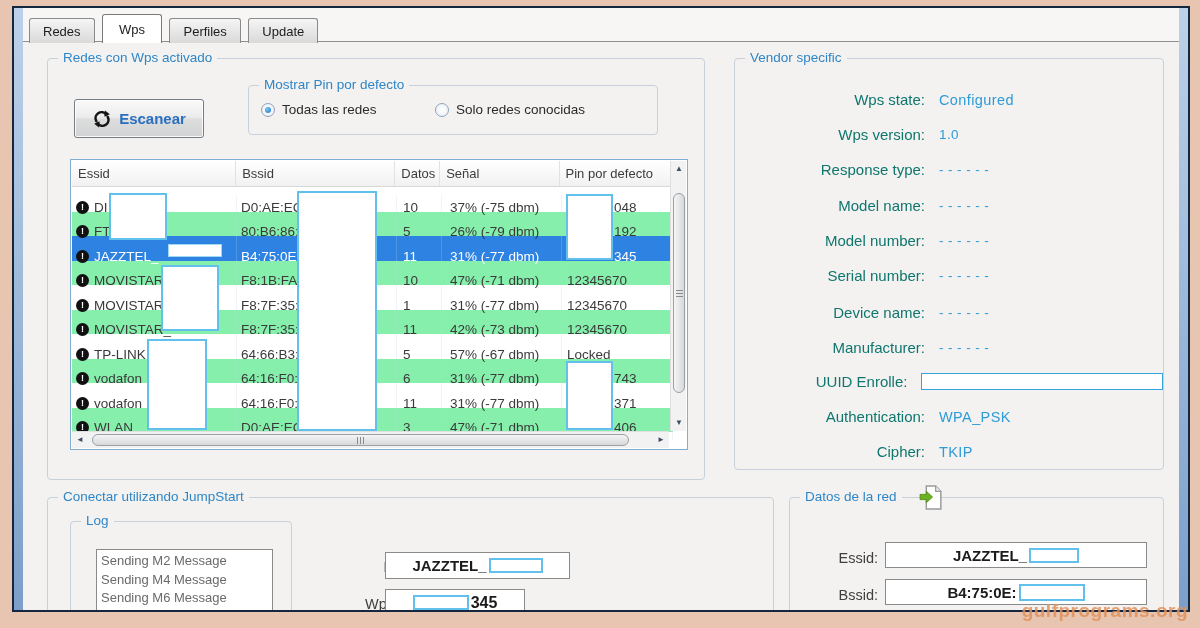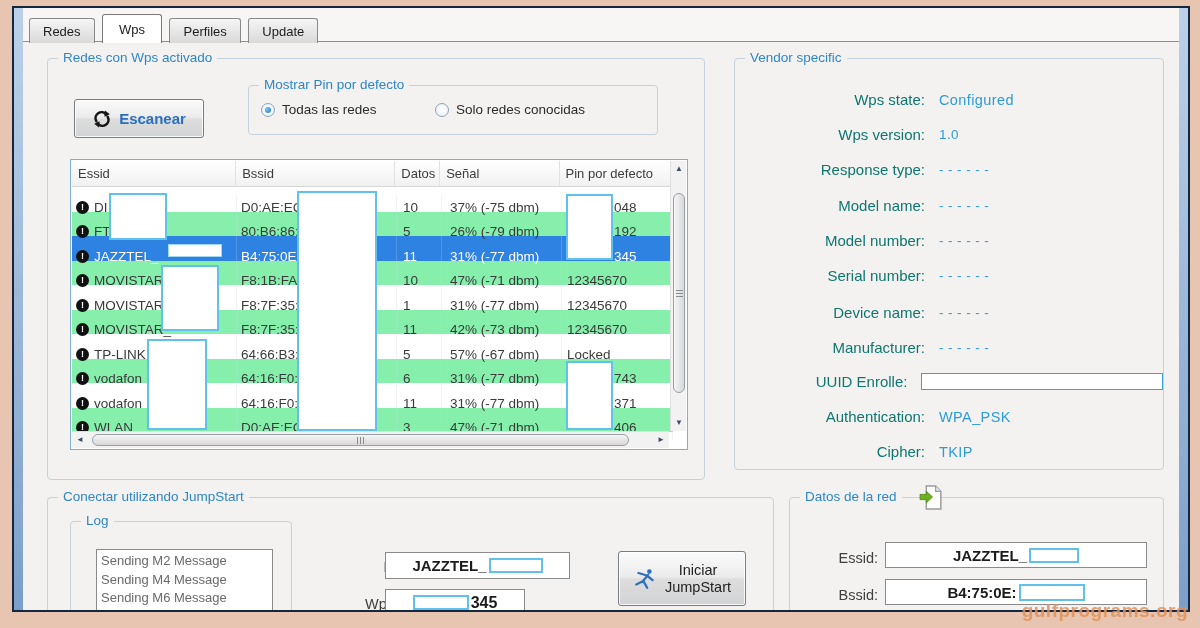--- a/index.html
+++ b/index.html
@@ -331,30 +331,20 @@
           <span>JAZZTEL_</span>
             <span class="chip-inline" style="width:54px; height:15px;"></span>
         </div>
 
         <span class="flabel" style="left:257px; top:98px; width:118px; text-align:right;">Wps Pin:</span>
         <div class="tfield" style="left:337px; top:91px; width:140px; height:27px; font-size:16px;">
           <span class="chip-inline" style="width:56px; height:15px;"></span>
             <span>345</span>
         </div>
 
-        <div class="btn btn-jumpstart">
-          <svg width="24" height="24" viewBox="0 0 22 22">
-            <circle cx="15" cy="4.2" r="2.1" fill="#2f6fbe"></circle>
-            <path d="M14,7 L9,13 M13.5,8 L5,5.5 M13.5,8.5 L18,12 M9,13 L3,16 M9.5,13 L13,19" stroke="#2f6fbe" stroke-width="2.1" fill="none" stroke-linecap="round"></path>
-          </svg>
-          <span>
-            <span style="display:block;">Iniciar</span>
-            <span style="display:block;">JumpStart</span>
-          </span>
-        </div>
       </div>
 
       <div class="group" style="left:766px; top:489px; width:375px; height:140px; border-radius:4px 4px 0 0;">
         <span class="gtitle">Datos de la red</span>
         <svg style="position:absolute; left:128px; top:-14px;" width="27" height="27" viewBox="0 0 26 26">
           <path d="M8,2 h9 l5,5 v17 h-14 z" fill="#ffffff" stroke="#9a9a9a" stroke-width="1.4"></path>
           <path d="M17,2 v5 h5" fill="#e9e9e9" stroke="#9a9a9a" stroke-width="1.2"></path>
           <polygon points="2,10 8,10 8,7 14,12.5 8,18 8,15 2,15" fill="#6cb21e" stroke="#4e8912" stroke-width="0.8"></polygon>
         </svg>
 

